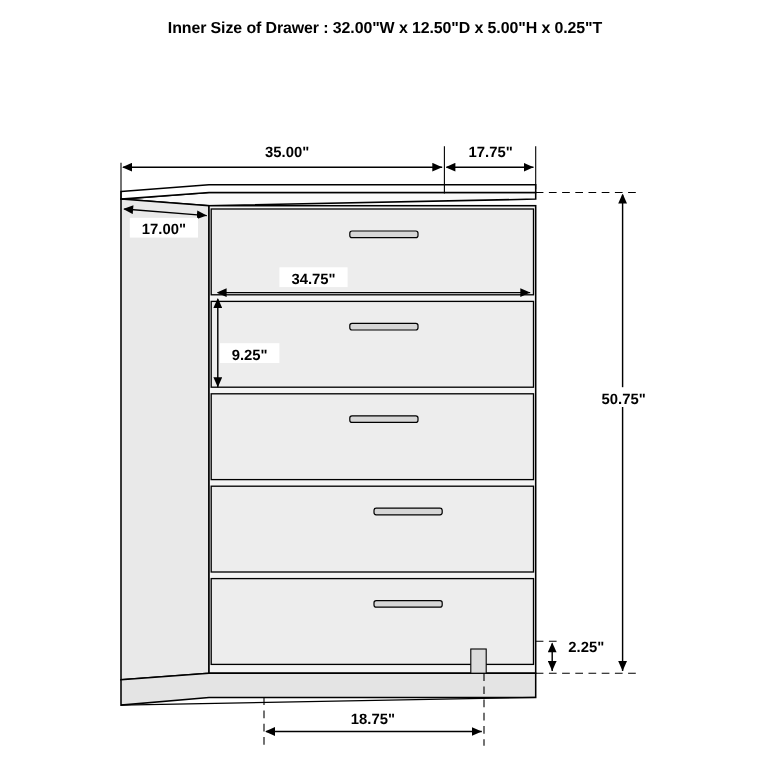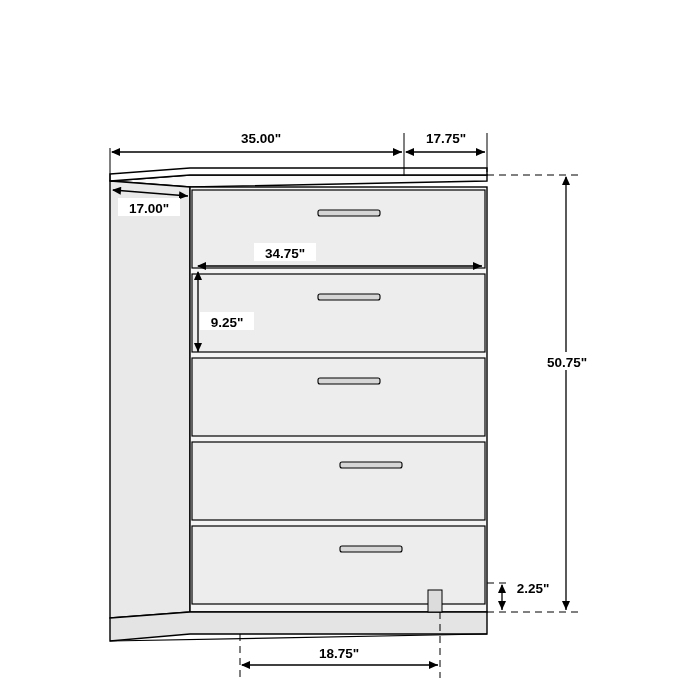--- a/index.html
+++ b/index.html
@@ -36,20 +36,21 @@
     font-size: 13.5px;
     font-weight: bold;
     fill: #000000;
   }
 </style>
 </head>
 <body>
 
 <div id="page">
 
+  <div id="title">Inner Size of Drawer : 32.00"W x 12.50"D x 5.00"H x 0.25"T</div>
 
   <svg width="700" height="700" viewBox="0 0 700 700">
     <defs>
       <marker id="arrH" markerWidth="10" markerHeight="8" refX="9" refY="4" orient="auto" markerUnits="userSpaceOnUse">
         <path d="M0,0 L9,4 L0,8 z" fill="#000"></path>
       </marker>
       <marker id="arrHs" markerWidth="10" markerHeight="8" refX="1" refY="4" orient="auto" markerUnits="userSpaceOnUse">
         <path d="M9,0 L0,4 L9,8 z" fill="#000"></path>
       </marker>
     </defs>

